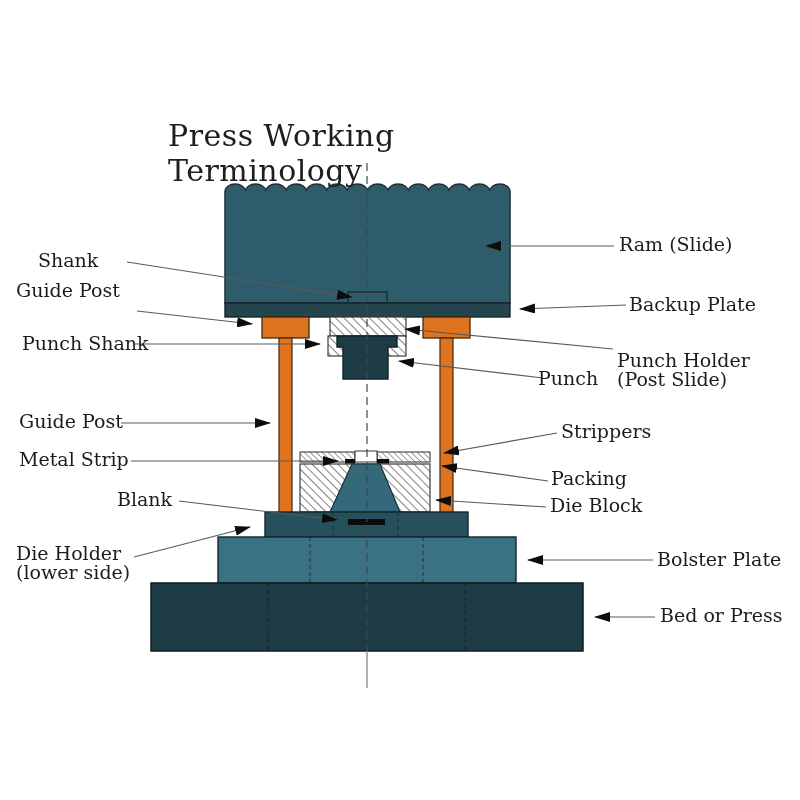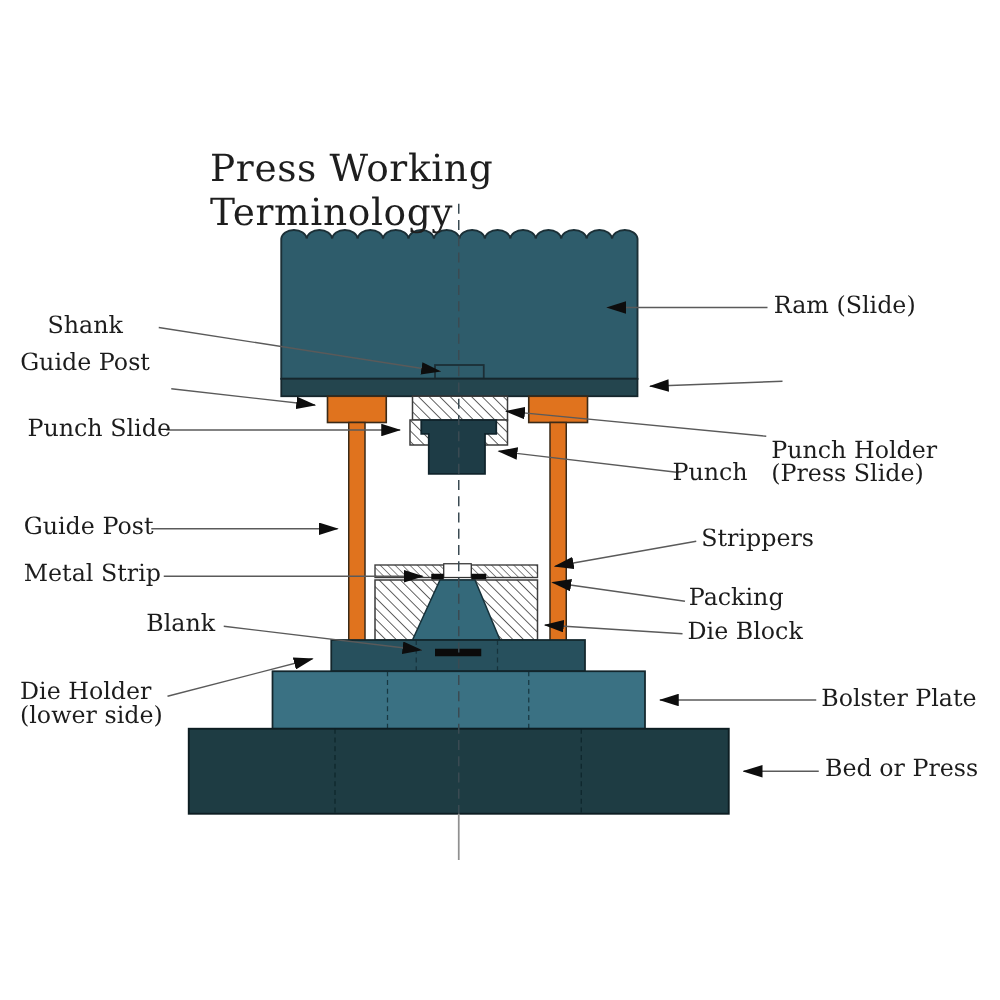--- a/index.html
+++ b/index.html
@@ -106,39 +106,40 @@
   </svg>
 
   <div class="title">Press Working Terminology</div>
 
   <div class="lbl r" style="left:38px;top:250px;width:90px;">Shank</div>
 
   <div class="lbl c" style="left:16px;top:277px;width:104px;line-height:26px;">
     <div>Guide Post</div>
   </div>
 
-  <div class="lbl c" style="left:22px;top:333px;width:110px;">Punch Slide</div>
+  <div class="lbl c" style="left:22px;top:333px;width:110px;">Punch Shank</div>
 
   <div class="lbl" style="left:19px;top:411px;">Guide Post</div>
 
   <div class="lbl" style="left:19px;top:449px;">Metal Strip</div>
 
   <div class="lbl" style="left:117px;top:489px;">Blank</div>
 
   <div class="lbl" style="left:16px;top:544px;line-height:19px;">
     <div>Die Holder</div>
     <div>(lower side)</div>
   </div>
 
   <div class="lbl" style="left:619px;top:234px;">Ram (Slide)</div>
 
+  <div class="lbl" style="left:629px;top:294px;">Backup Plate</div>
 
   <div class="lbl" style="left:617px;top:322px;line-height:19px;margin-top:29px;">
     <div>Punch Holder</div>
-    <div>(Press Slide)</div>
+    <div>(Post Slide)</div>
   </div>
 
   <div class="lbl" style="left:538px;top:368px;">Punch</div>
 
   <div class="lbl" style="left:561px;top:421px;">Strippers</div>
 
   <div class="lbl" style="left:551px;top:468px;">Packing</div>
 
   <div class="lbl" style="left:550px;top:495px;">Die Block</div>
 

